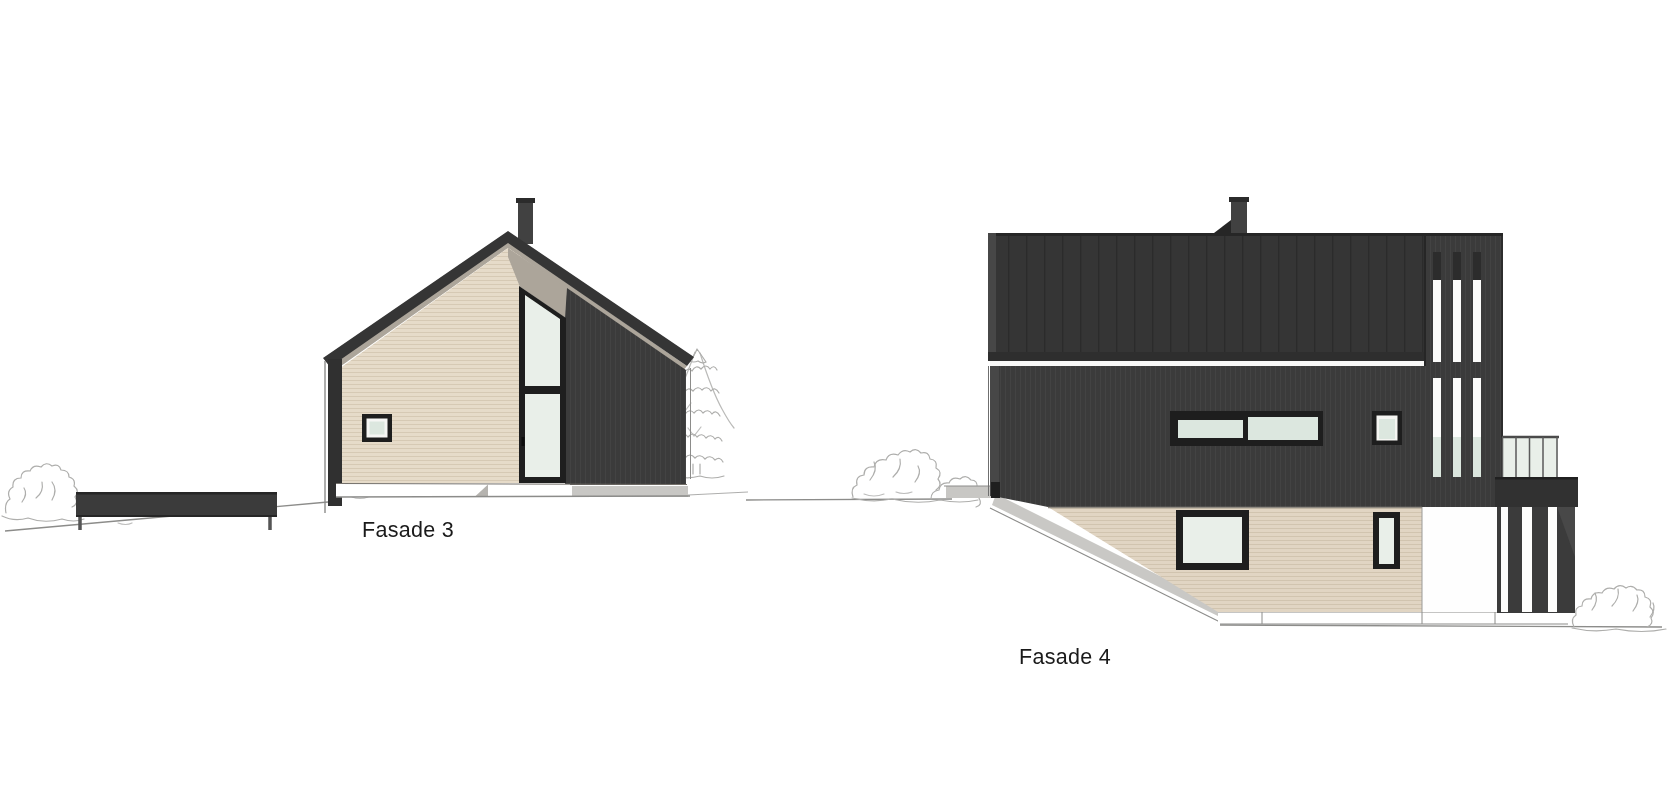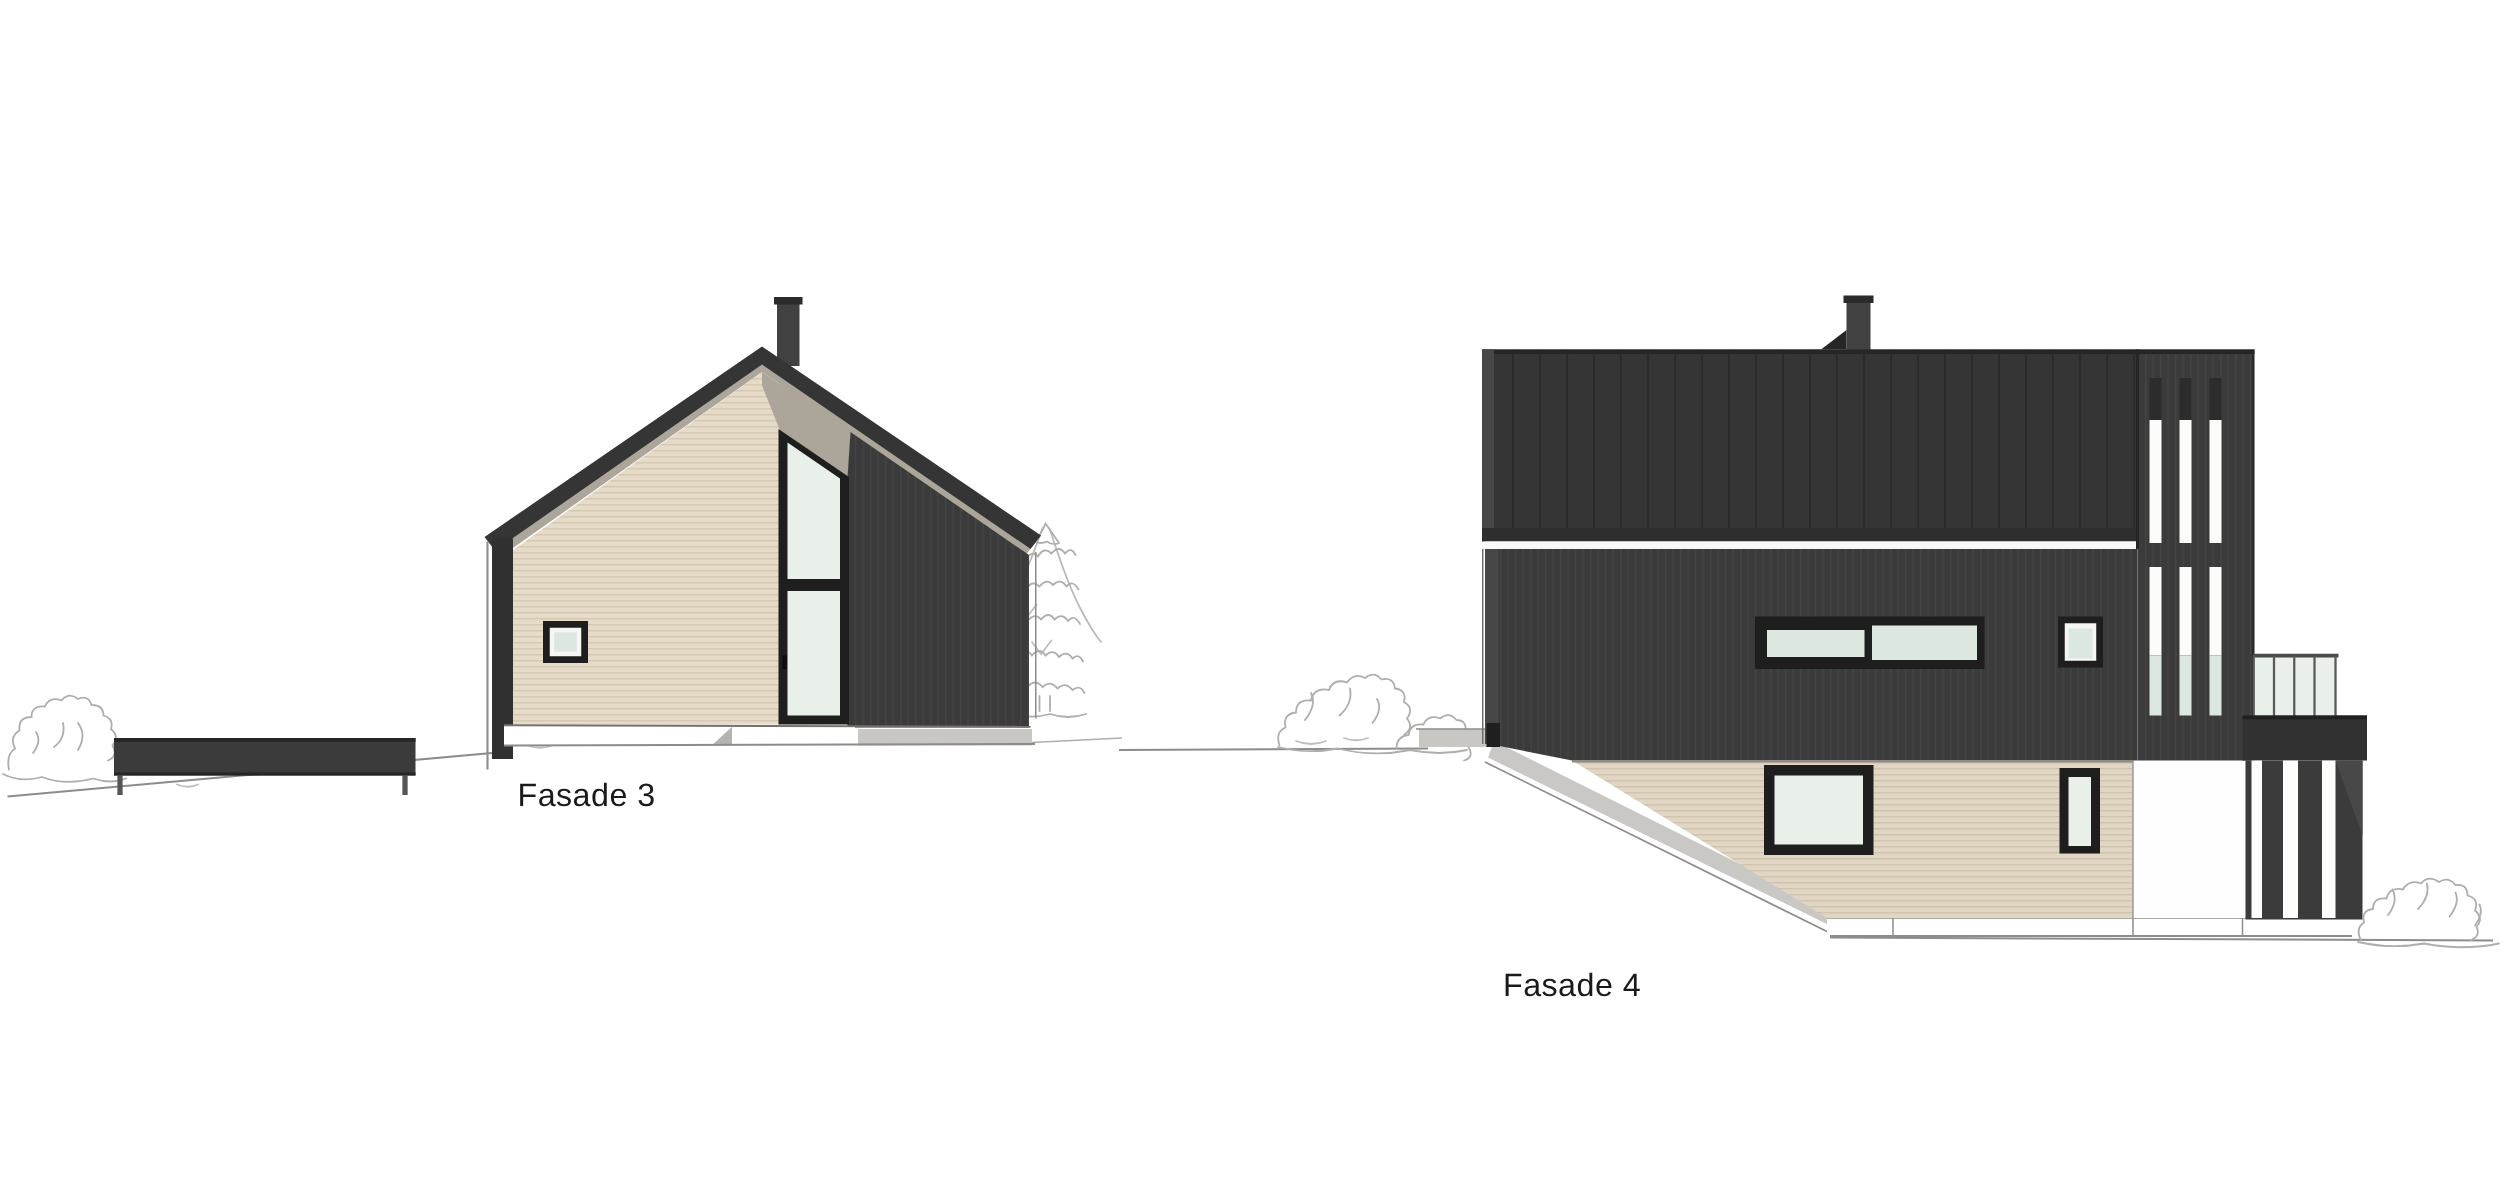--- a/index.html
+++ b/index.html
@@ -1,20 +1,20 @@
 <!DOCTYPE html>
 <html style="--white: #ffffff; --dark: #3b3b3b; --dark-line: #444444; --roof: #353535; --roof-seam: #2b2b2b; --fascia: #2e2e2e; --frame: #1e1e1e; --beige: #e6dbc9; --beige-line: #d6c9b4; --beige2: #e1d5c3; --beige2-line: #d1c4af; --glass: #e9efe9; --glass2: #dce7df; --soffit: #aca59a; --foundation: #c8c7c4; --edge-light: #474747; --chimney: #414141; --line: #8c8c8a; --sketch: #aeaeac; --label: #1a1a1a;"><head>
 <meta charset="utf-8">
 <style>
   html,body{margin:0;padding:0;background:#fff;}
   body{width:1670px;height:800px;position:relative;overflow:hidden;
        font-family:"Liberation Sans", sans-serif;}
   .scene{position:absolute;left:0;top:0;width:1670px;height:800px;}
   .facade-label{position:absolute;font-size:21.5px;color:var(--label,#1a1a1a);
-       letter-spacing:0.3px;white-space:nowrap;}
+       letter-spacing:0.3px;white-space:nowrap;margin-left:17px;}
   #label-fasade-3{left:345px;top:518px;}
   #label-fasade-4{left:1002px;top:645px;}
 
   
   .f-white{fill:var(--white)}
   .f-dark{fill:var(--dark)}
   .f-roof{fill:var(--roof)}
   .f-fascia{fill:var(--fascia)}
   .f-frame{fill:var(--frame)}
   .f-glass{fill:var(--glass)}

